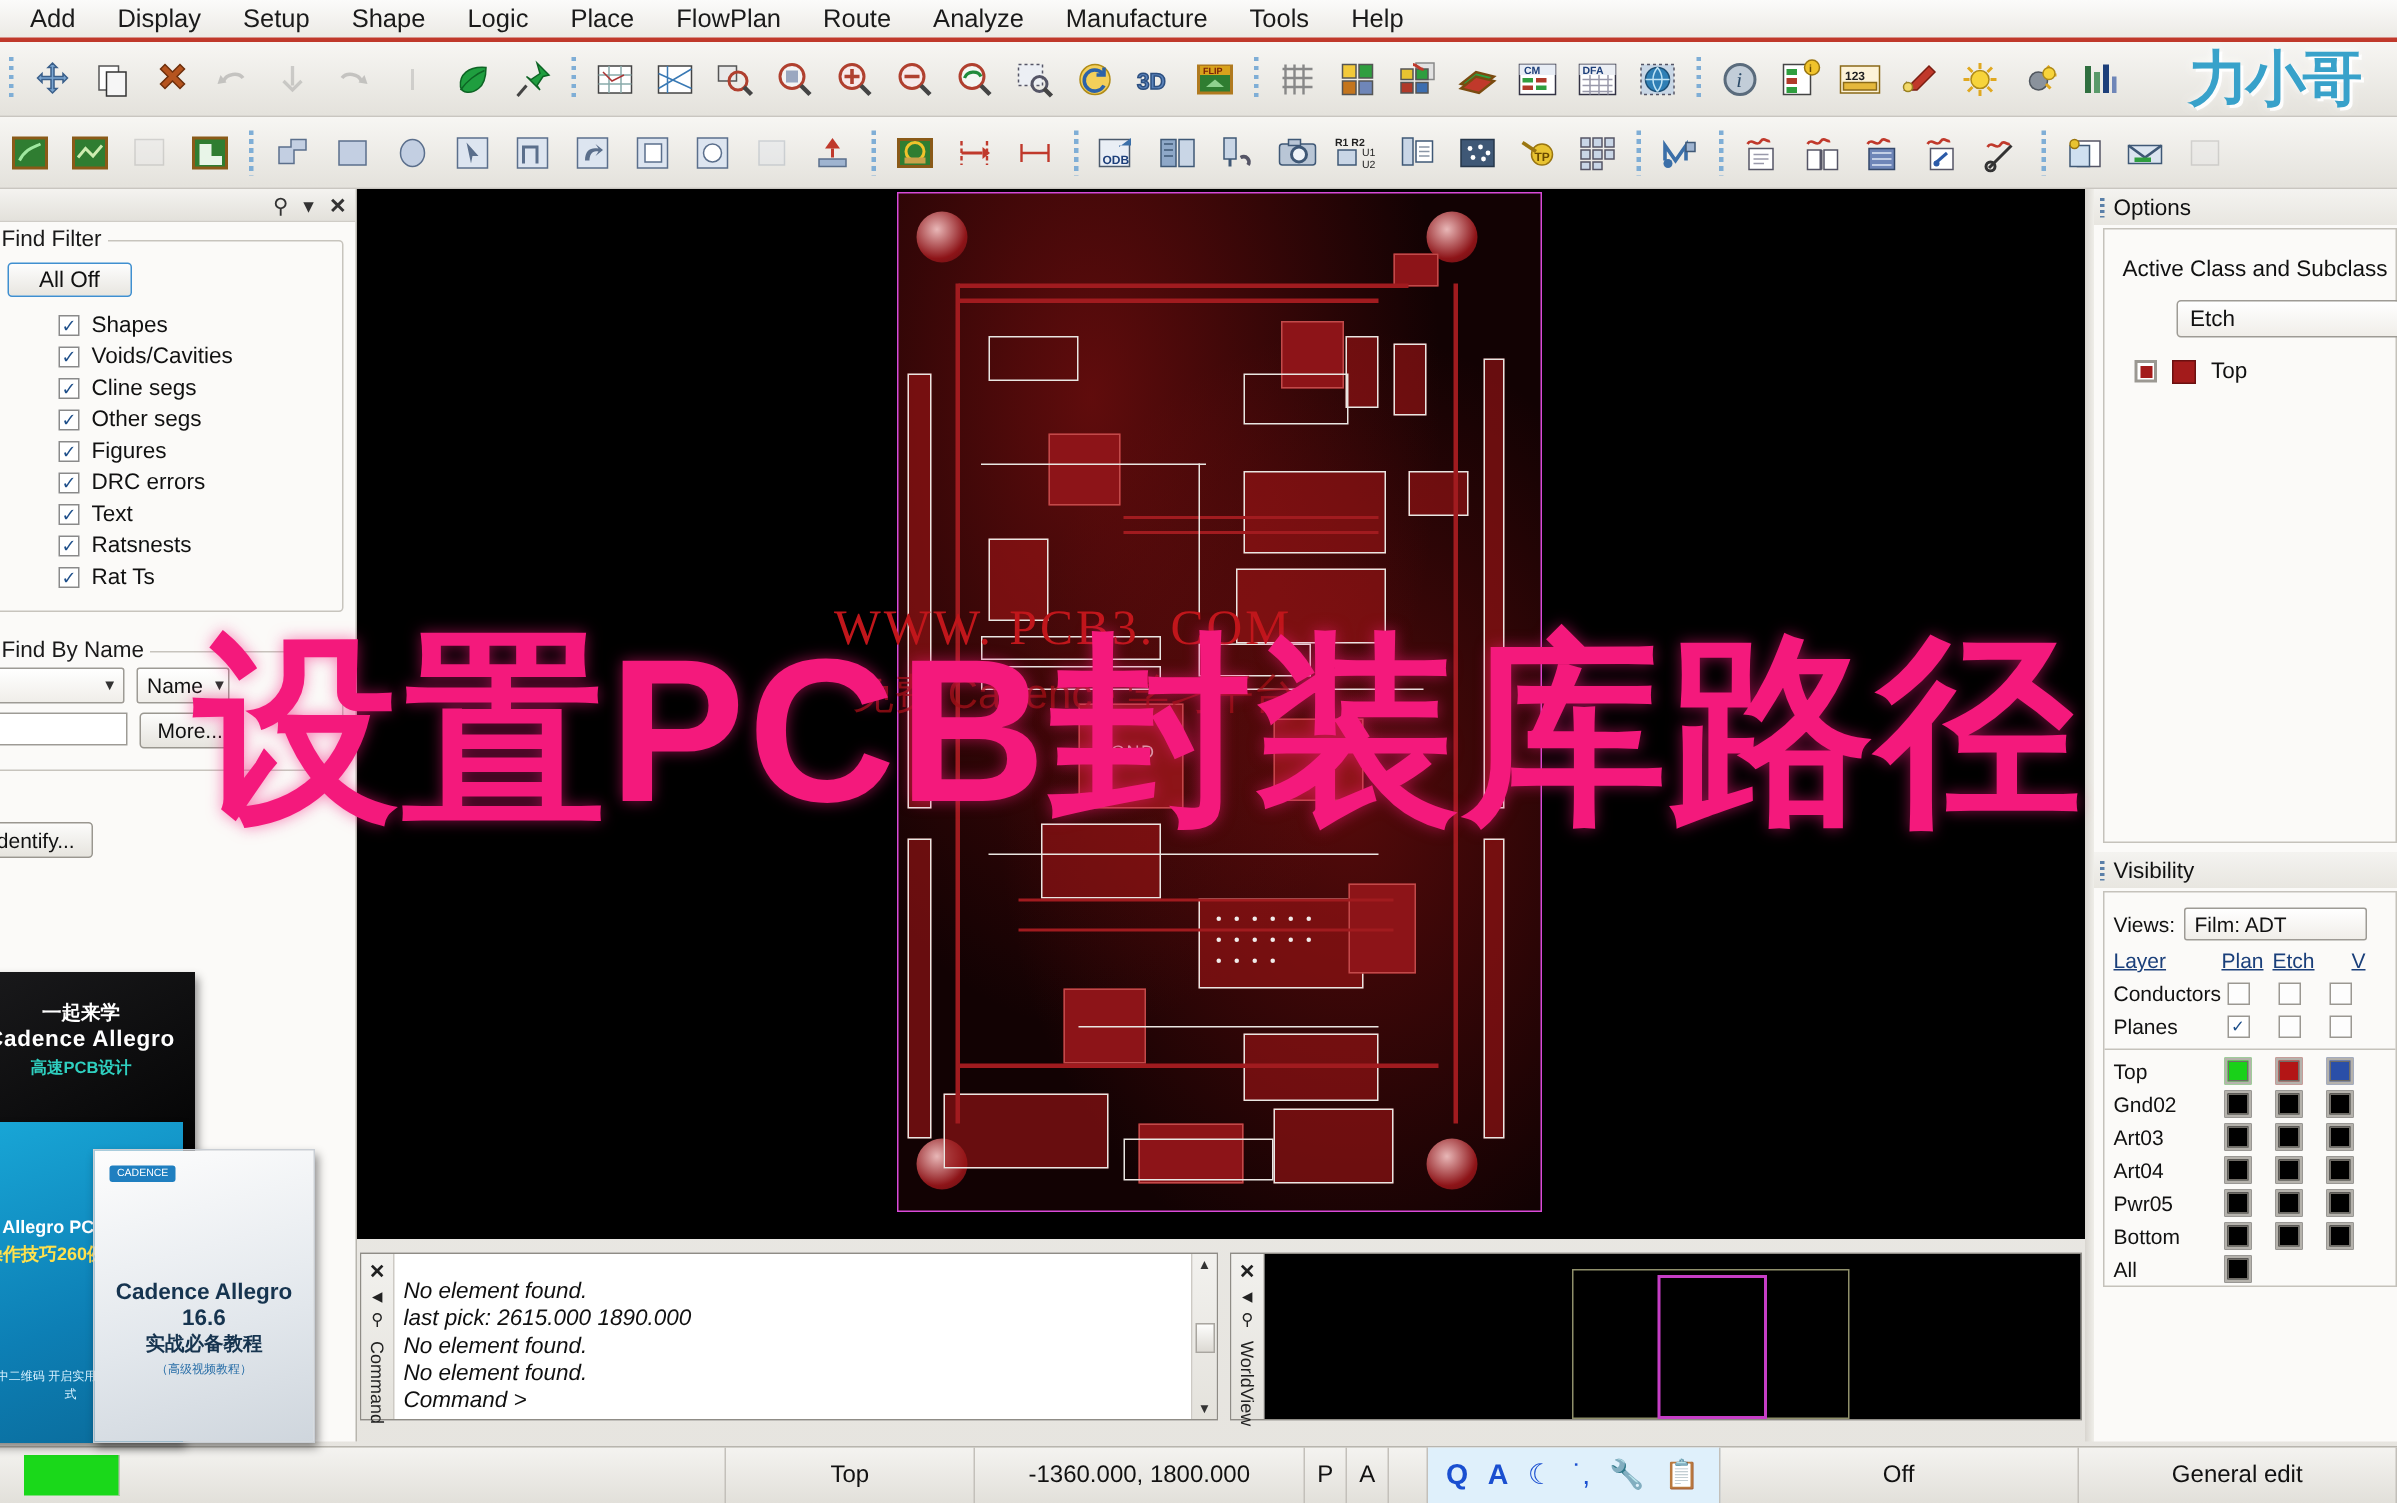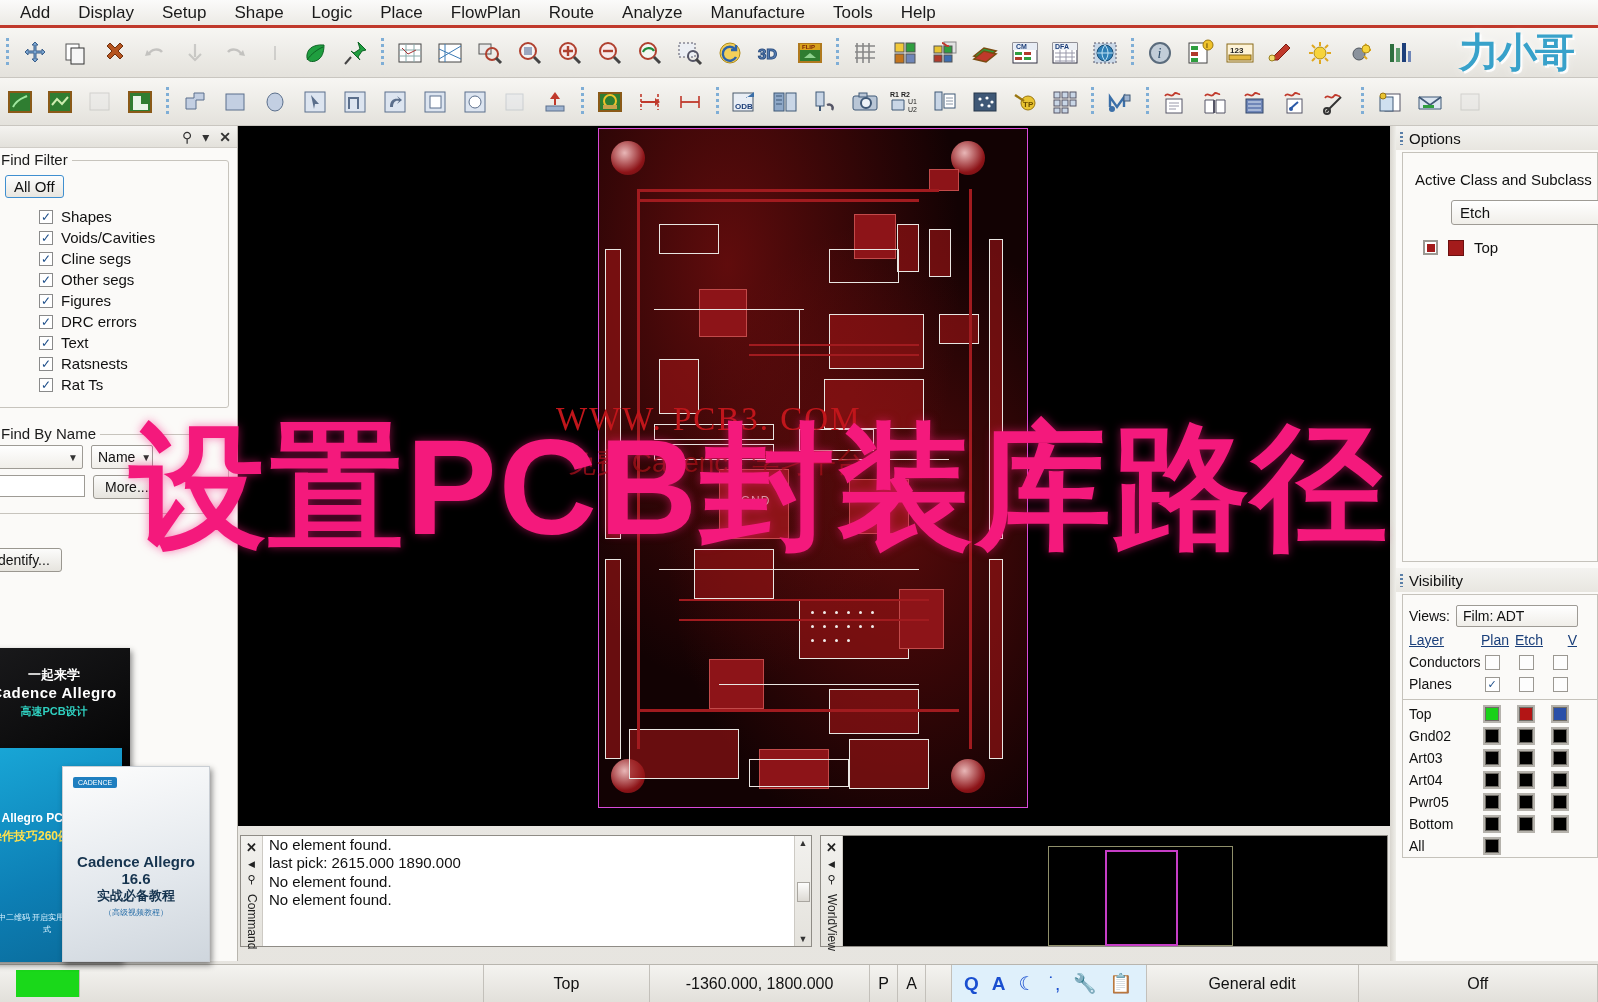--- a/index.html
+++ b/index.html
@@ -73,21 +73,21 @@
     padding: 10px 8px 10px 8px;
   }
   .group-label {
     position: absolute; top: -10px; left: 10px; background: #fbfaf8;
     font-size: 15px; color: #1a1a1a; padding: 0 4px;
   }
   .alloff-btn {
     display: inline-block; margin: 4px 0 6px 10px;
     border: 1px solid #3f8fd0; border-radius: 3px;
     background: linear-gradient(#fdfdfd,#e8e6e0);
-    font-size: 15px; padding: 2px 8px; color: #111;
+    font-size: 15px; padding: 2px 20px; color: #111;
   }
   .chk-row {
     display: flex; align-items: center; gap: 8px;
     margin: 4px 0 4px 44px;
   }
   .chkbox {
     width: 14px; height: 14px; flex: 0 0 auto;
     border: 1px solid #8a8a8a; background: #fff;
     display: flex; align-items: center; justify-content: center;
     font-size: 12px; color: #1e4f8a; line-height: 1;
@@ -208,22 +208,22 @@
   }
   .console-side {
     width: 22px; background: linear-gradient(#f2f1ee,#e4e2dc);
     border-right: 1px solid #cdcac4;
     display: flex; flex-direction: column; align-items: center; padding-top: 4px; gap: 4px;
   }
   .console-side .vlabel {
     writing-mode: vertical-rl; font-size: 12px; color: #222; margin-top: 4px;
   }
   .console-text {
-    flex: 1; padding: 0 6px; font-size: 15px; color: #101010;
-    line-height: 1.22; overflow: hidden;
+    flex: 1; padding: 16px 6px; font-size: 15px; color: #101010;
+    line-height: 1.22; overflow: hidden; font-style: italic;
   }
   .console-scroll {
     width: 17px; background: linear-gradient(#f2f1ee,#e4e2dc);
     border-left: 1px solid #cdcac4; position: relative;
     display: flex; flex-direction: column; justify-content: space-between; align-items: center;
   }
   .sb-arrow { font-size: 9px; color: #333; padding: 2px 0; }
   .sb-thumb { position: absolute; top: 46px; left: 2px; width: 13px; height: 20px;
     background: linear-gradient(#fdfdfc,#dcd9d3); border: 1px solid #a9a6a0; }
 
@@ -1011,20 +1011,21 @@
       <span style="font-size:13px;font-weight:bold;color:#222;">✕</span>
       <span style="font-size:9px;color:#222;">◀</span>
       <span style="font-size:11px;color:#222;">⚲</span>
       <span class="vlabel">Command</span>
     </div>
     <div class="console-text">
       <div>No element found.</div>
       <div>last pick:  2615.000 1890.000</div>
       <div>No element found.</div>
       <div>No element found.</div>
+      <div>Command &gt;</div>
     </div>
     <div class="console-scroll">
       <div class="sb-arrow">▲</div>
       <div class="sb-thumb"></div>
       <div class="sb-arrow">▼</div>
     </div>
   </div>
 
   <div class="wv-wrap">
     <div class="console-side">
@@ -1195,21 +1196,21 @@
     </div>
     <div class="sb-cell" style="width:26px;"></div>
     <div class="sb-icons">
       <span class="ic" style="color:#1a4fd0;font-weight:bold;">Q</span>
       <span class="ic" style="color:#1a4fd0;font-weight:bold;">A</span>
       <span class="ic" style="color:#1a4fd0;">☾</span>
       <span class="ic" style="color:#1a4fd0;">˙,</span>
       <span class="ic" style="color:#1a4fd0;">🔧</span>
       <span class="ic" style="color:#1a4fd0;">📋</span>
     </div>
+    <div class="sb-cell" style="flex:1;">
+      <span>Off</span>
+    </div>
     <div class="sb-cell" style="width:212px;">
       <span>General edit</span>
     </div>
-    <div class="sb-cell" style="flex:1;">
-      <span>Off</span>
-    </div>
   </div>
 
 </div>
 
 </body></html>

